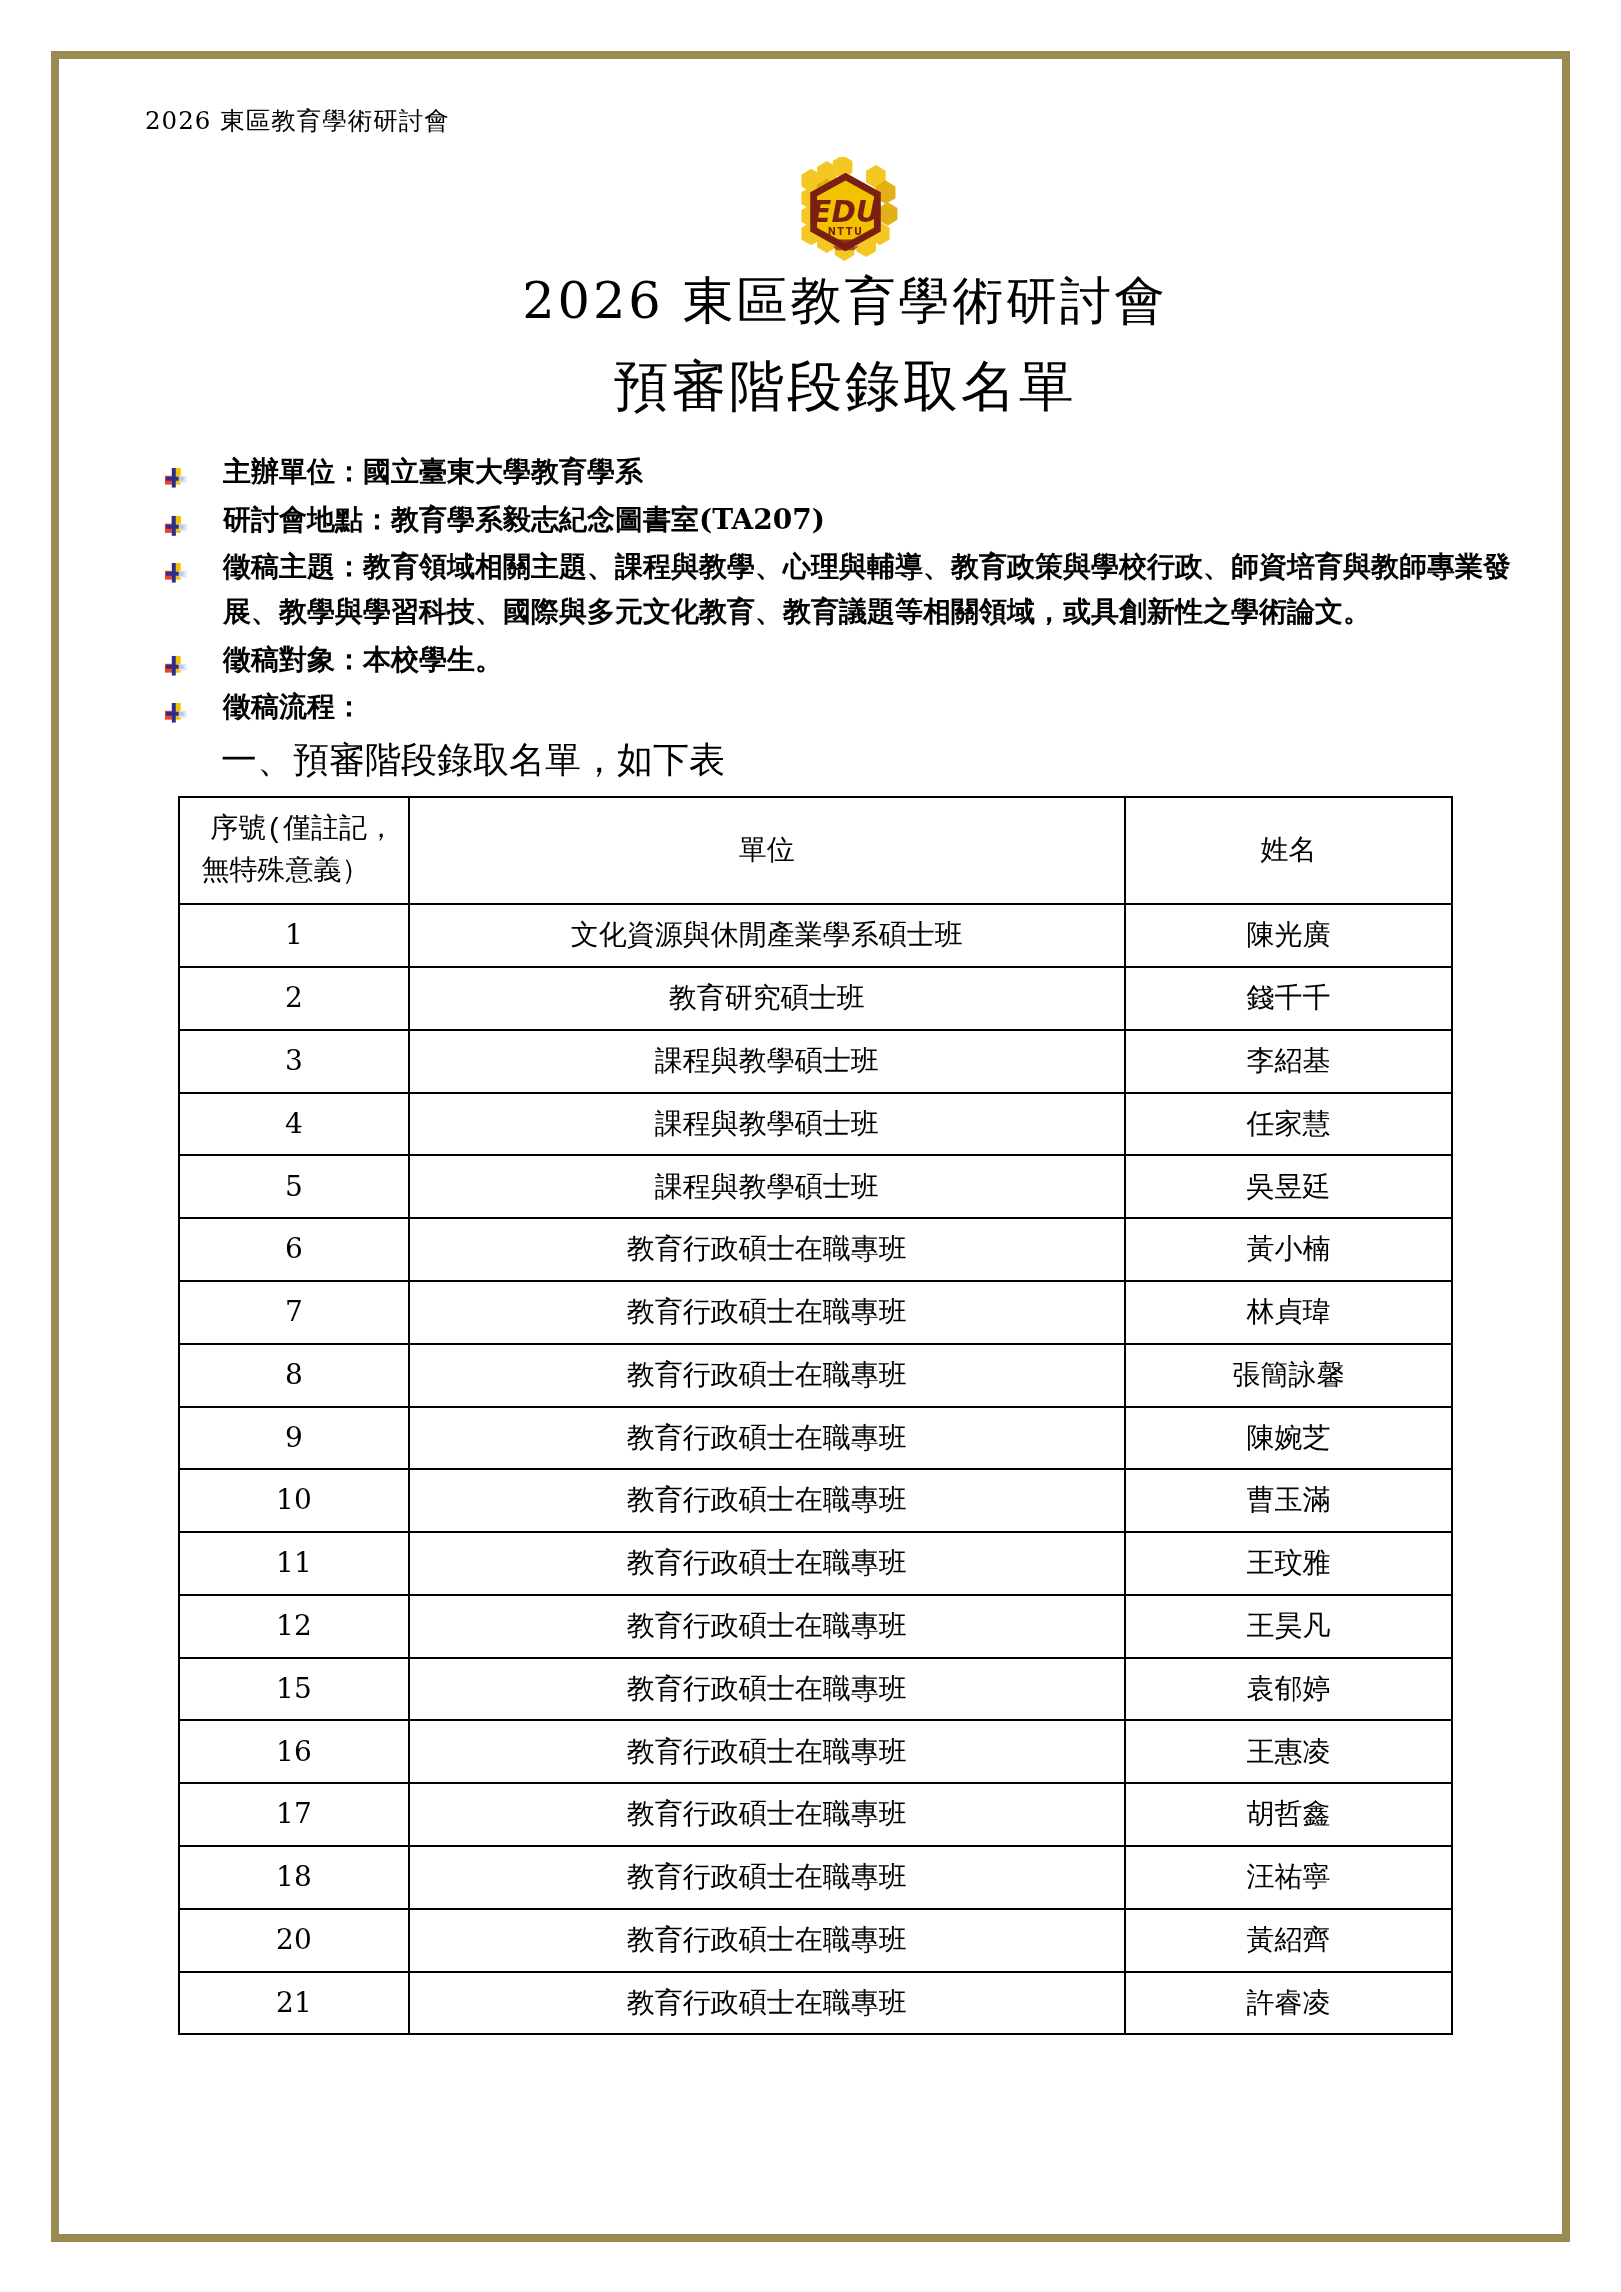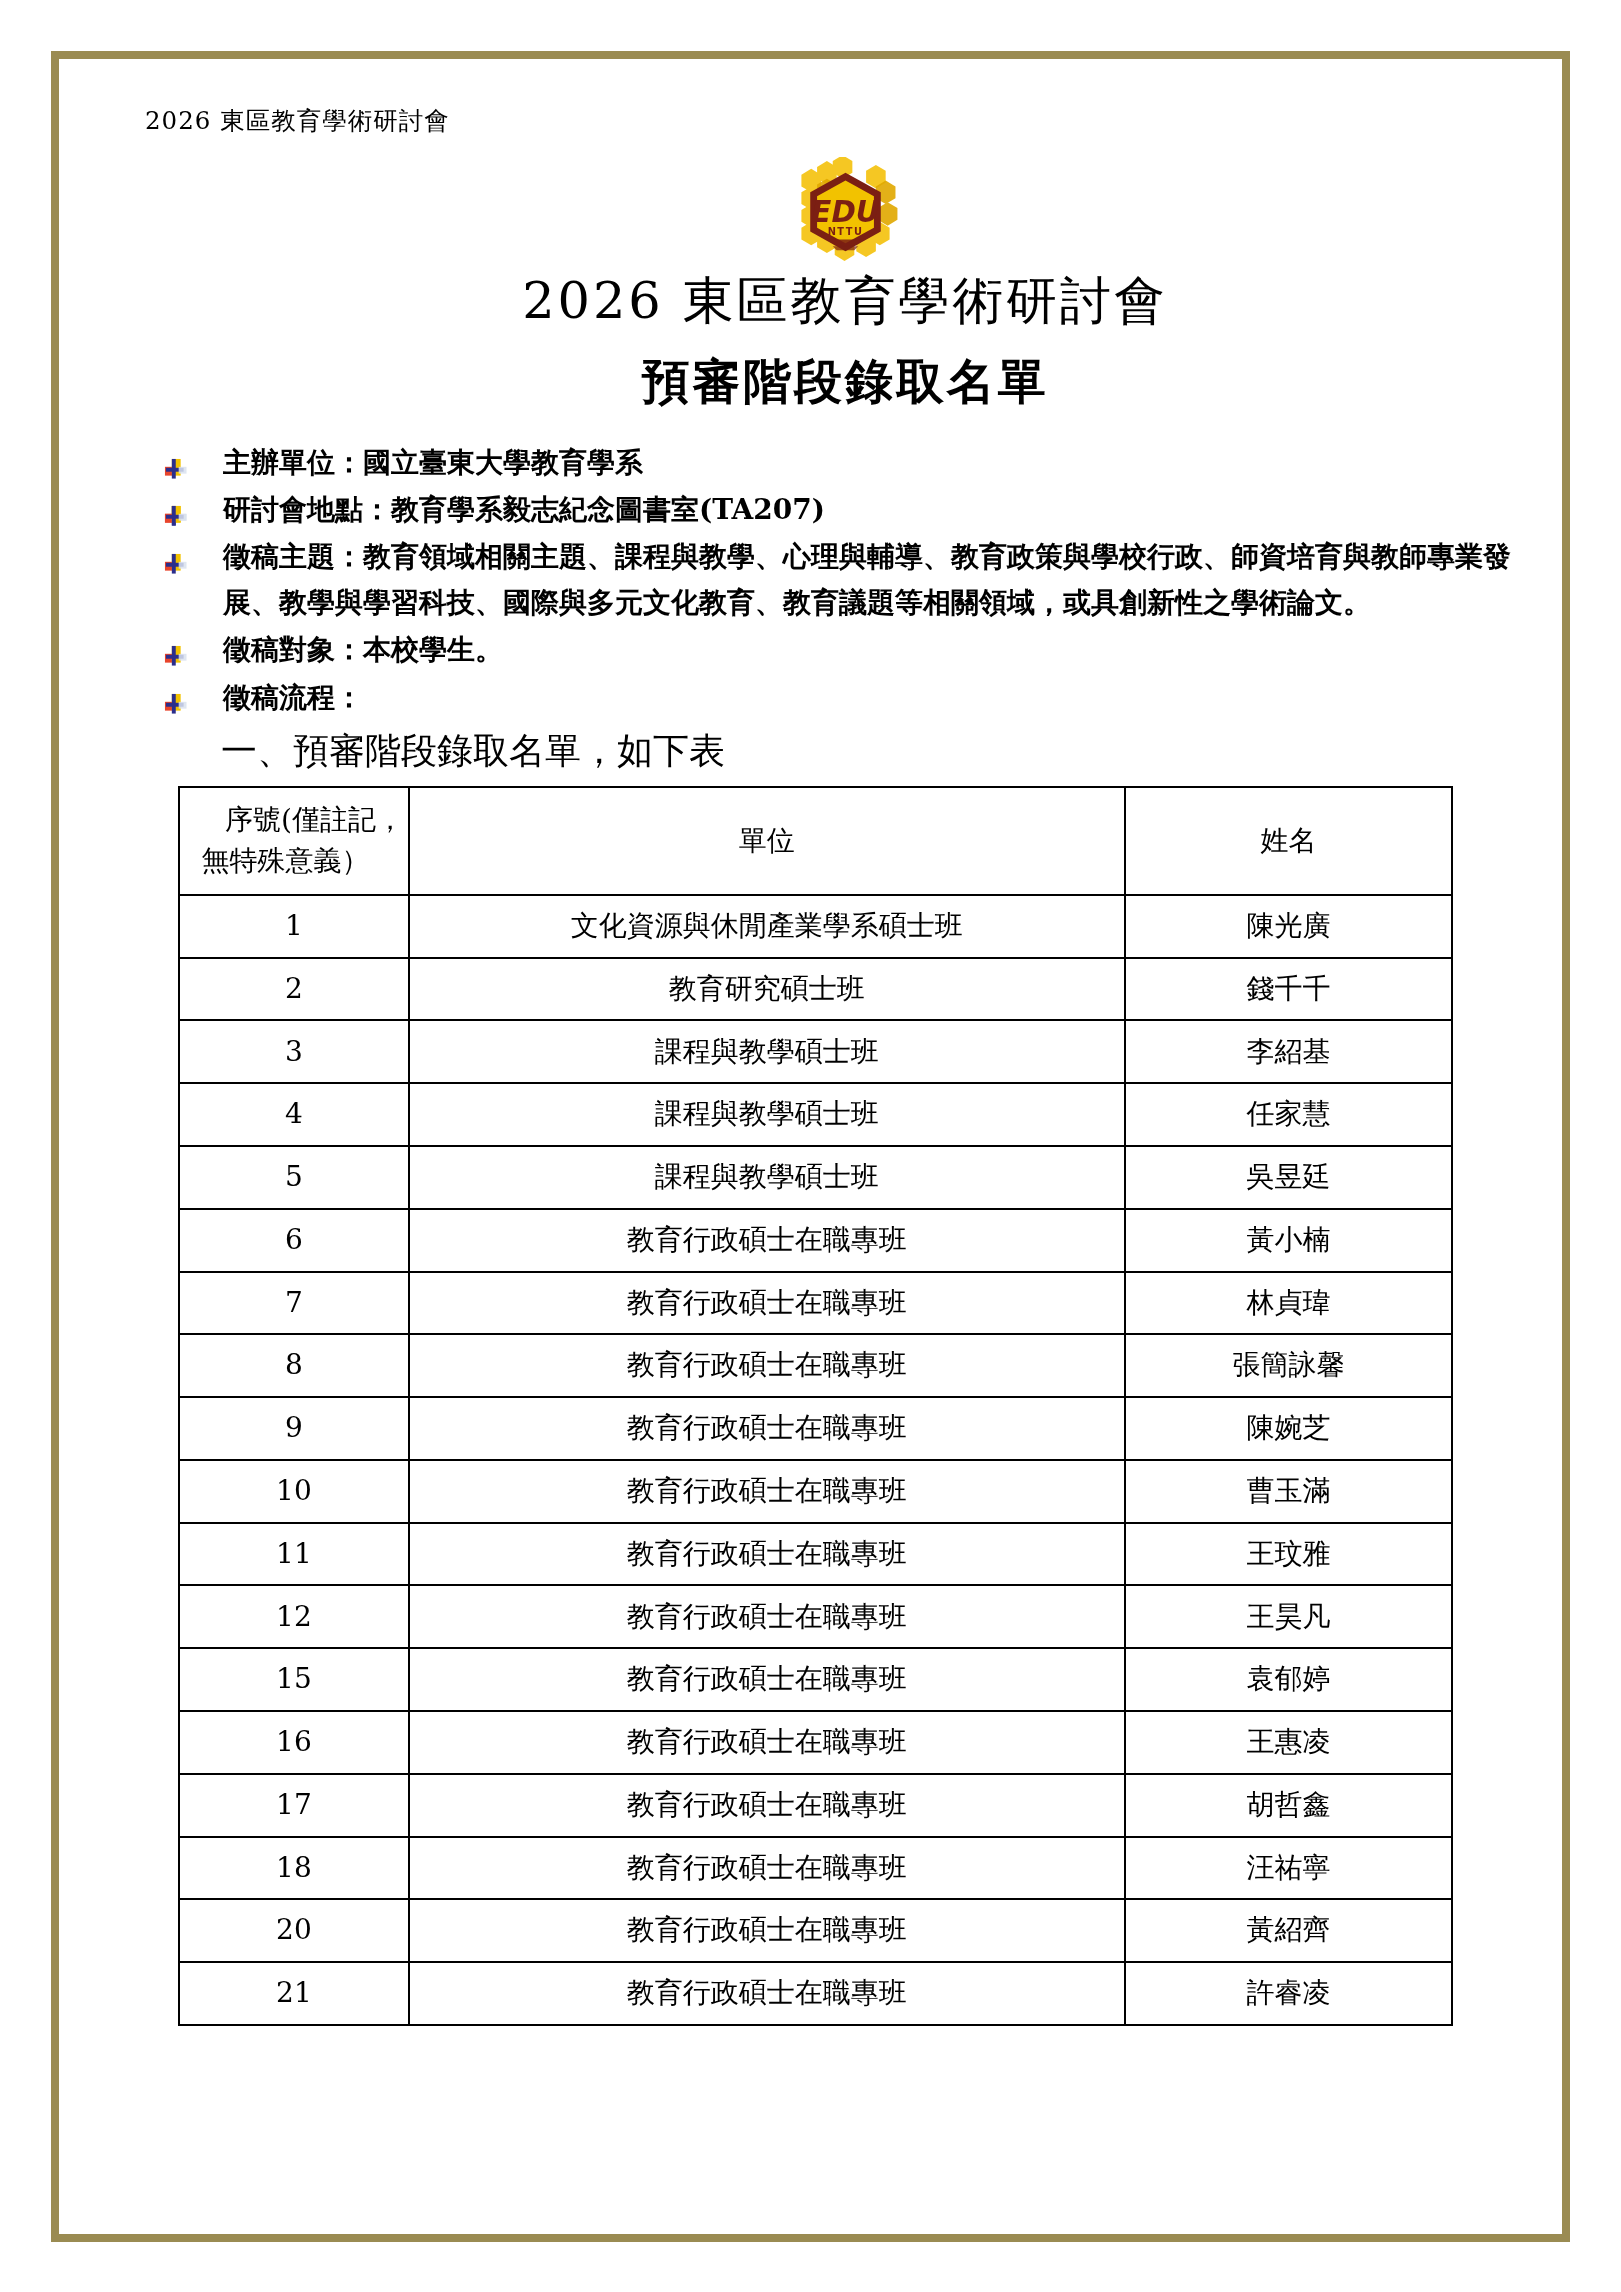--- a/index.html
+++ b/index.html
@@ -65,24 +65,24 @@
   .doc-title {
     text-align: center;
     font-size: 51px;
     letter-spacing: 2.9px;
     margin: 3.9px 0 0 0;
     font-weight: normal;
     line-height: 1.35;
   }
   .doc-subtitle {
     text-align: center;
-    font-size: 48px;
+    font-size: 55px;
     letter-spacing: 2.9px;
     margin: 13.7px 0 25.5px 0;
-    font-weight: bold;
+    font-weight: normal;
     line-height: 1.35;
   }
 
   
   ul.info-list {
     list-style: none;
     margin: 0;
     padding: 0;
     font-weight: bold;
   }
@@ -129,21 +129,21 @@
   table.roster td.col-unit { width: 706px; }
   table.roster th.col-name,
   table.roster td.col-name { width: 318px; }
   table.roster thead th {
     height: 94px;
     vertical-align: middle;
   }
   table.roster tbody td {
     height: 49px;
   }
-  .hdr-no-line1 { display: block; text-align: right; padding-left: 17.6px; }
+  .hdr-no-line1 { display: block; text-align: center; padding-left: 17.6px; font-family: Liberation Mono, monospace; }
   .hdr-no-line2 { display: block; text-align: left; padding-left: 17.6px; }
 </style>
 </head>
 <body>
 
 <div id="page-border" style="border-color: rgb(154, 139, 82);"></div>
 
 <div id="page">
 
   <div class="running-head">2026 東區教育學術研討會</div>

